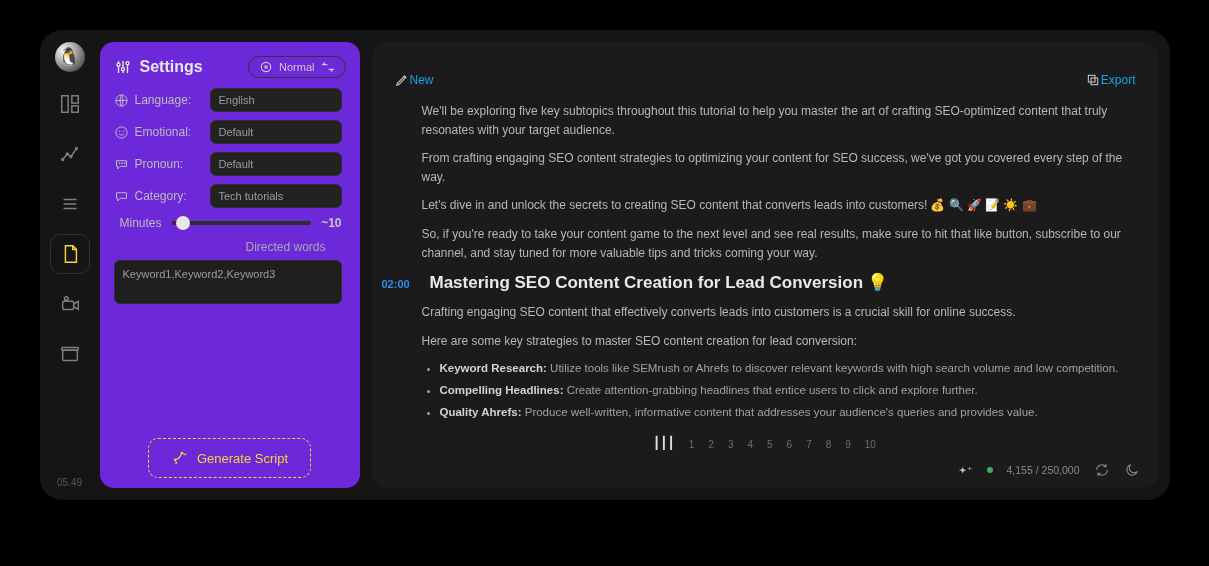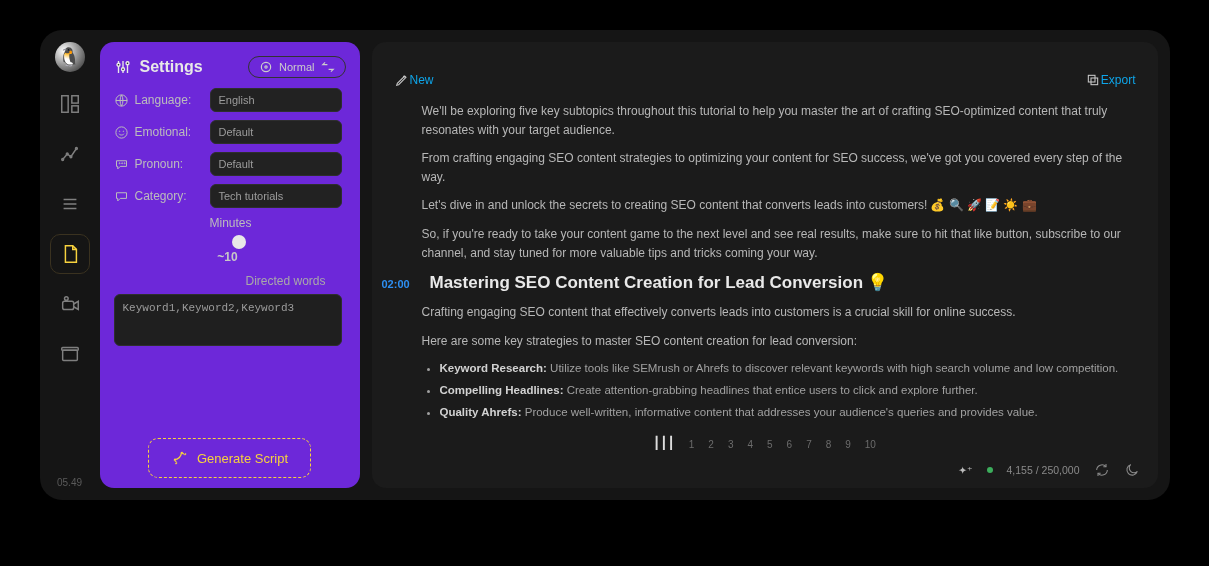--- a/index.html
+++ b/index.html
@@ -84,30 +84,30 @@
   margin-bottom:8px;
 }
 .srow .lab { color:#bcbcbc; font-size:12px; width:88px; display:flex;align-items:center;gap:6px;}
 .srow .lab svg{width:15px;height:15px;stroke:#bcbcbc;fill:none;stroke-width:1.6;}
 .srow .val {
   flex:1; background:#222; border:1px solid #2e2e2e;
   border-radius:6px; padding:5px 8px;
   color:#9c9c9c; font-size:11px;
   cursor:pointer;
 }
-.slider-row{display:flex;align-items:center;gap:10px;margin:6px 0 10px;flex-direction:column;}
+.slider-row{display:flex;align-items:center;gap:10px;margin:6px 0 10px;}
 .slider-row .lab{color:#bcbcbc;font-size:12px;display:flex;align-items:center;gap:6px;}
 .slider-track{flex:1;height:4px;background:#2e2e2e;border-radius:4px;position:relative;}
 .slider-handle{position:absolute;left:4px;top:-5px;width:14px;height:14px;border-radius:50%;background:#e8e8e8;cursor:pointer;}
 .slider-val{color:#c7c7c7;font-size:12px;font-weight:600;}
 .sec-label{color:#a9a9a9;font-size:12px;margin:8px 16px 6px;text-align:right;}
 .ta {
   width:100%; background:#1f1f1f; border:1px solid #2e2e2e;
   border-radius:6px; padding:7px 8px; color:#9c9c9c; font-size:11px;
-  resize:none; height:52px; font-family:Liberation Mono, monospace;
+  resize:none; height:44px; font-family:Liberation Sans, sans-serif;
 }
 .gen-btn{
   margin-top:28px; align-self:center;
   border:1.5px dashed #f7d23e; color:#f7d23e;
   background:transparent; border-radius:10px;
   padding:10px 22px; font-size:13px;
   display:flex;align-items:center;gap:8px;cursor:pointer;
 }
 .gen-btn svg{width:18px;height:18px;stroke:#f7d23e;fill:none;stroke-width:1.8;}
 

